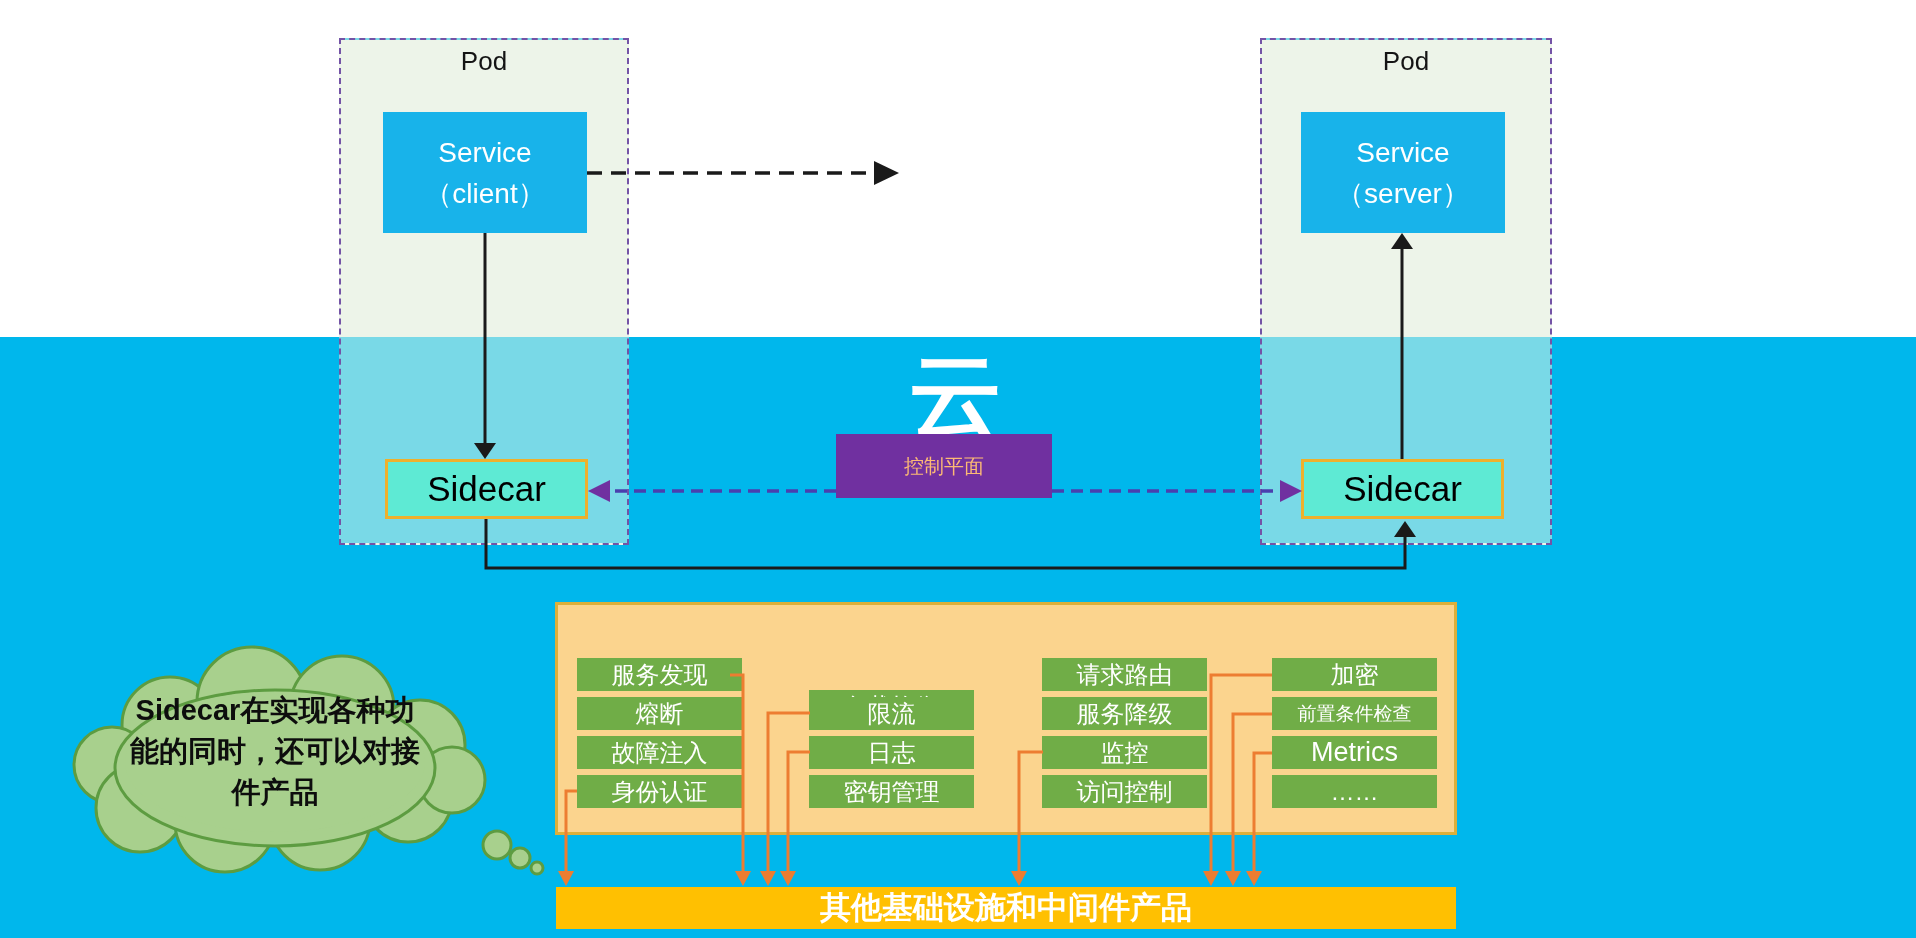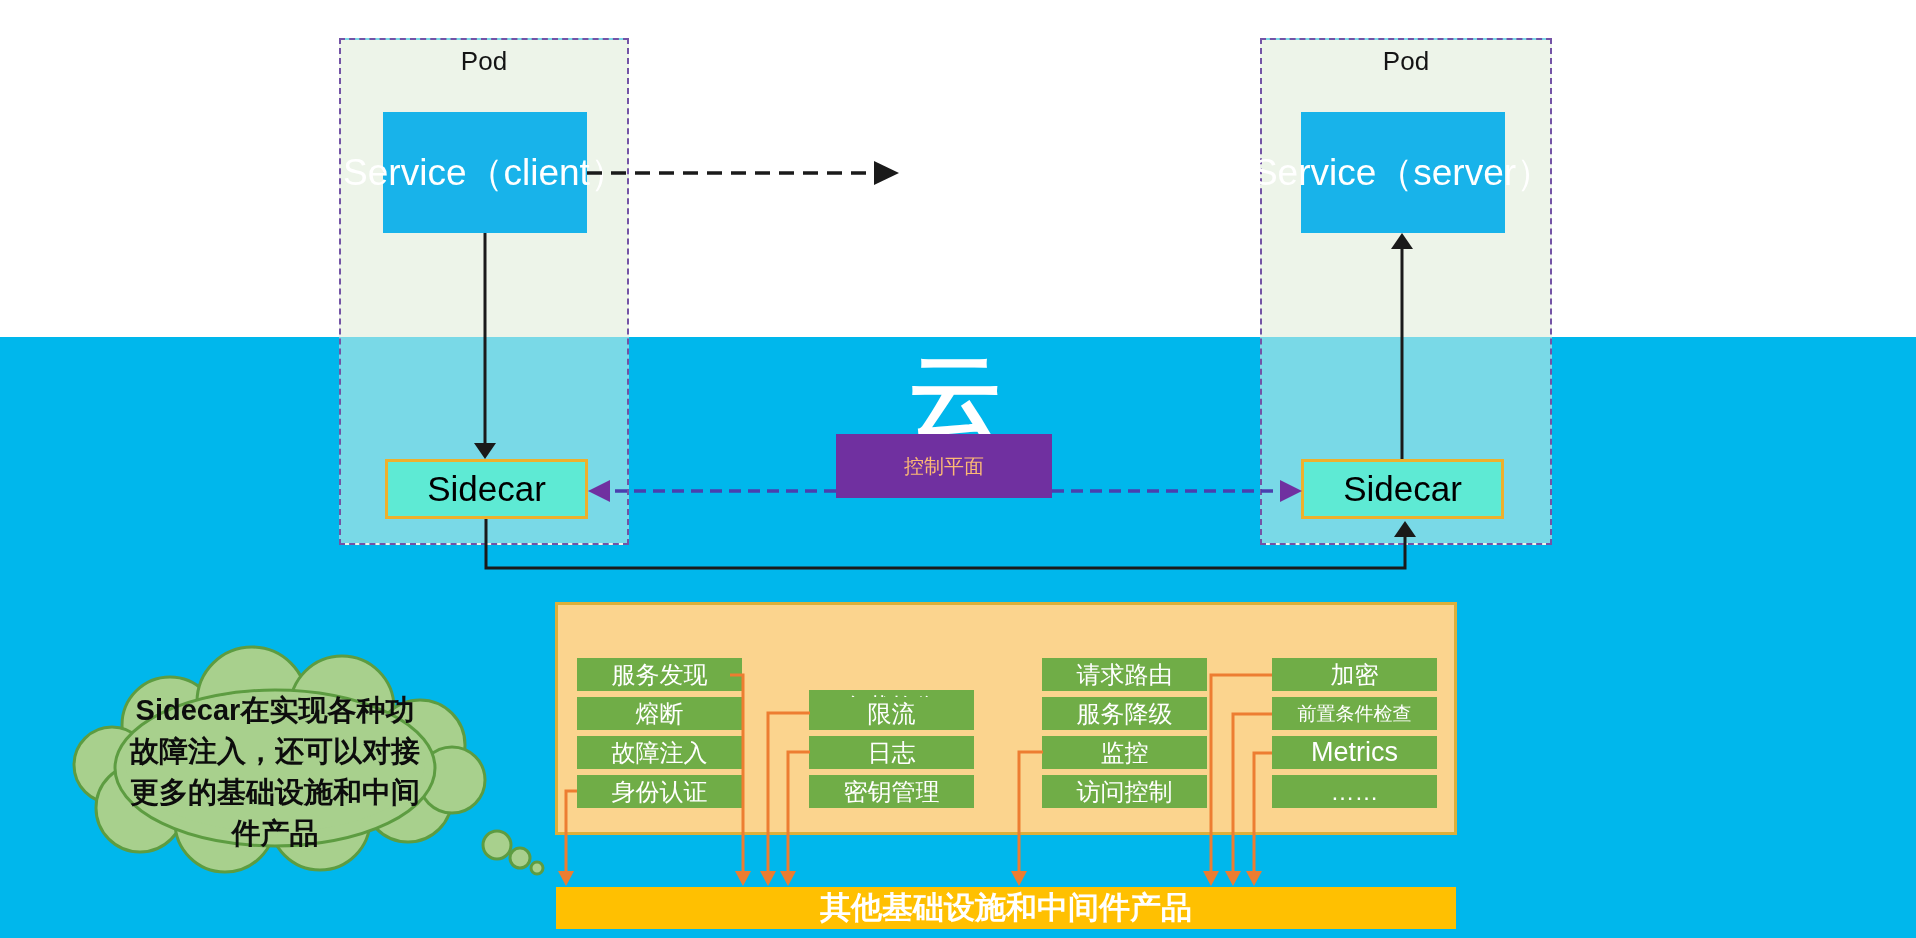--- a/index.html
+++ b/index.html
@@ -4,22 +4,22 @@
 <style>
   html,body{margin:0;padding:0;background:#fff;}
   .stage{position:relative;width:1916px;height:938px;background:#ffffff;overflow:hidden;
          font-family:"Liberation Sans","DejaVu Sans",sans-serif;}
   .abs{position:absolute;}
   .blue-band{left:0;top:337px;width:1916px;height:601px;background:#00b7ec;}
   .pod{top:38px;width:290px;height:507px;border:2px dashed #7453a6;box-sizing:border-box;
        background:linear-gradient(to bottom,#edf4e9 0,#edf4e9 297px,#79d9e7 297px,#79d9e7 100%);}
   .pod-label{top:44px;width:290px;text-align:center;font-size:26px;color:#141414;}
   .service{top:112px;width:204px;height:121px;background:#18b3ea;color:#fff;
-           display:flex;flex-direction:row;justify-content:center;align-items:center;
-           font-size:37px;line-height:41px;}
+           display:flex;flex-direction:column;justify-content:center;align-items:center;
+           font-size:28px;line-height:41px;}
   .sidecar{top:459px;width:197px;height:54px;background:#5eead4;border:3px solid #eeb02c;
            color:#000;display:flex;align-items:center;justify-content:center;font-size:35px;}
   .control-plane{left:836px;top:434px;width:216px;height:64px;background:#7030a0;color:#fdba74;
            display:flex;align-items:center;justify-content:center;font-size:20px;}
   .cloud-char{left:868px;top:346px;width:175px;text-align:center;color:#fff;font-size:93px;
            font-weight:600;line-height:100px;}
   .panel{left:555px;top:602px;width:902px;height:233px;background:#fbd48e;
            border:3px solid #ddaf3a;box-sizing:border-box;}
   .fbtn{width:165px;height:33px;background:#70ad47;color:#fff;display:flex;align-items:center;
            justify-content:center;font-size:24px;white-space:nowrap;}
@@ -99,22 +99,21 @@
       <circle cx="452" cy="780" r="33"></circle>
       <ellipse cx="275" cy="768" rx="160" ry="78"></ellipse>
       <ellipse cx="275" cy="762" rx="150" ry="70" stroke="none"></ellipse>
       <circle cx="497" cy="845" r="14"></circle>
       <circle cx="520" cy="858" r="10"></circle>
       <circle cx="537" cy="868" r="6"></circle>
     </g>
   </svg>
   <div class="abs bubble-text">
     <div>Sidecar在实现各种功</div>
-    <div>故障注入，还可以对接</div>
-    <div>更多的基础设施和中间</div>
+    <div>能的同时，还可以对接</div>
     <div>件产品</div>
   </div>
 
   <svg class="abs overlay" width="1916" height="938" viewBox="0 0 1916 938">
 
     <g stroke="#1a1a1a" fill="#1a1a1a">
 
       <path d="M587,173 H874" fill="none" stroke-width="3.5" stroke-dasharray="15 9"></path>
       <path d="M899,173 L874,161 L874,185 Z" stroke="none"></path>
 

